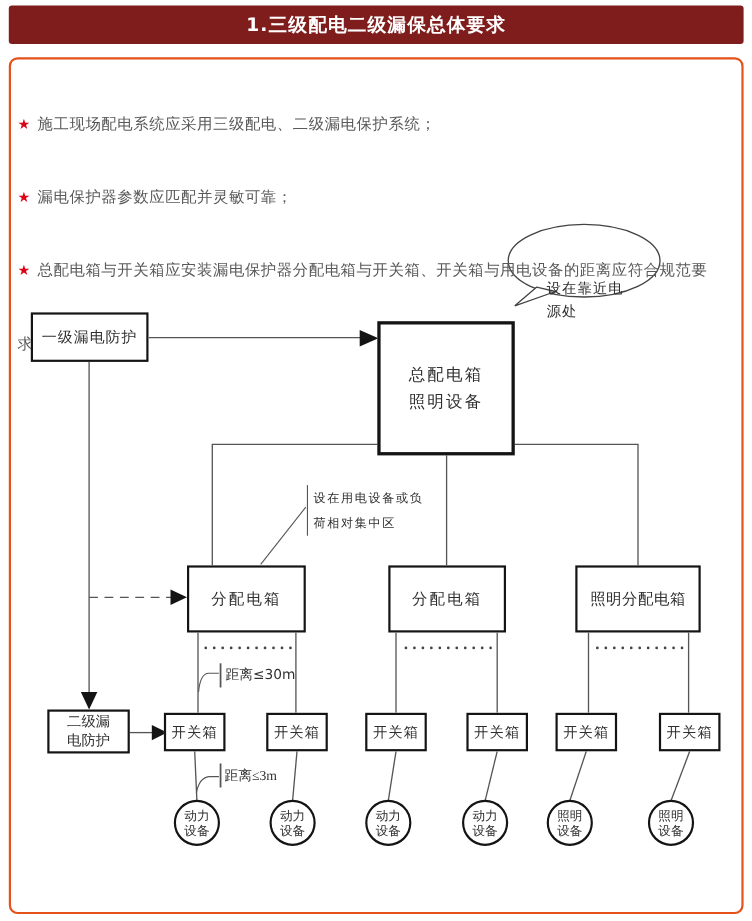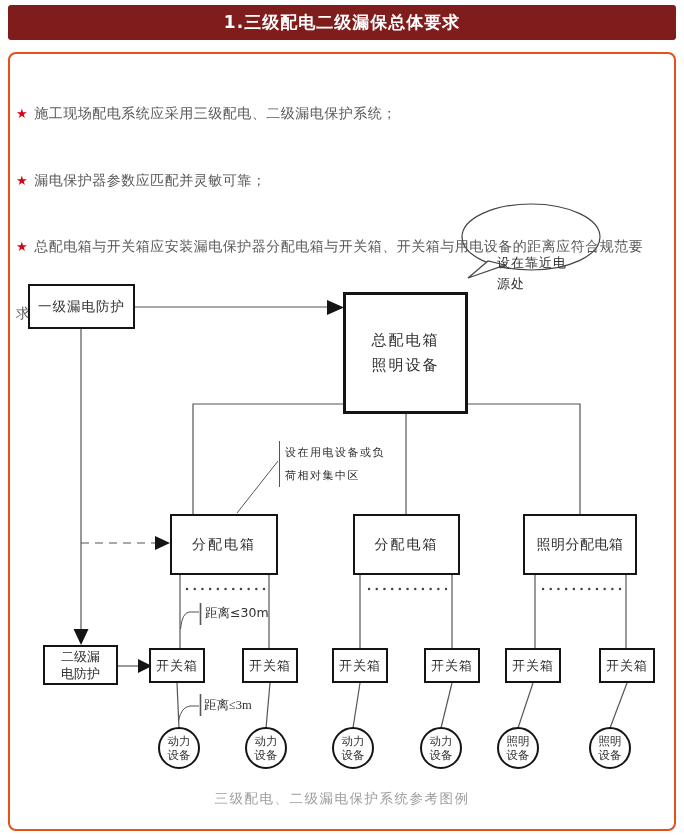--- a/index.html
+++ b/index.html
@@ -184,17 +184,14 @@
   <div class="node circle" style="left:420px; top:727px; width:42px; height:42px; font-size:11.5px; line-height:14.5px;">
       <span style="width:26px;">动力设备</span>
     </div>
   <div class="node circle" style="left:497px; top:727px; width:42px; height:42px; font-size:11.5px; line-height:14.5px;">
       <span style="width:26px;">照明设备</span>
     </div>
   <div class="node circle" style="left:589px; top:727px; width:42px; height:42px; font-size:11.5px; line-height:14.5px;">
       <span style="width:26px;">照明设备</span>
     </div>
 
-  <div class="caption">
-    <span>三级配电、二级漏电保护系统参考图例</span>
-  </div>
 
 </div>
 
 </body></html>

